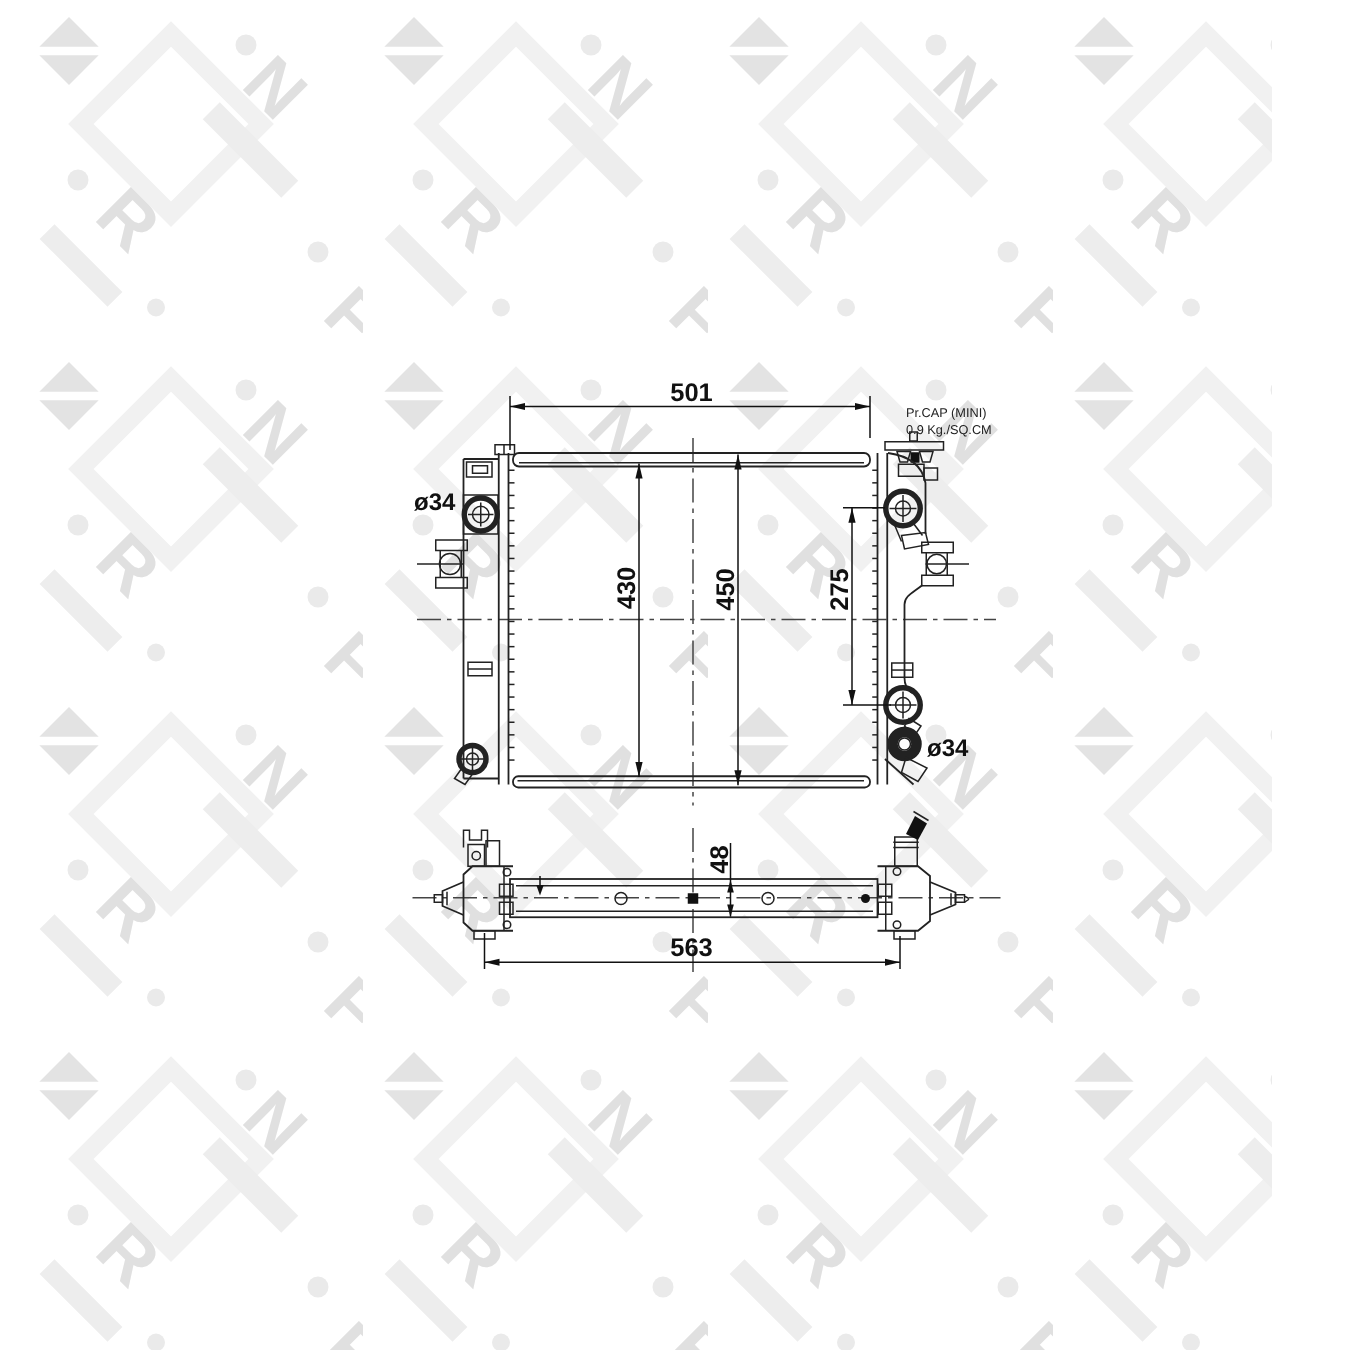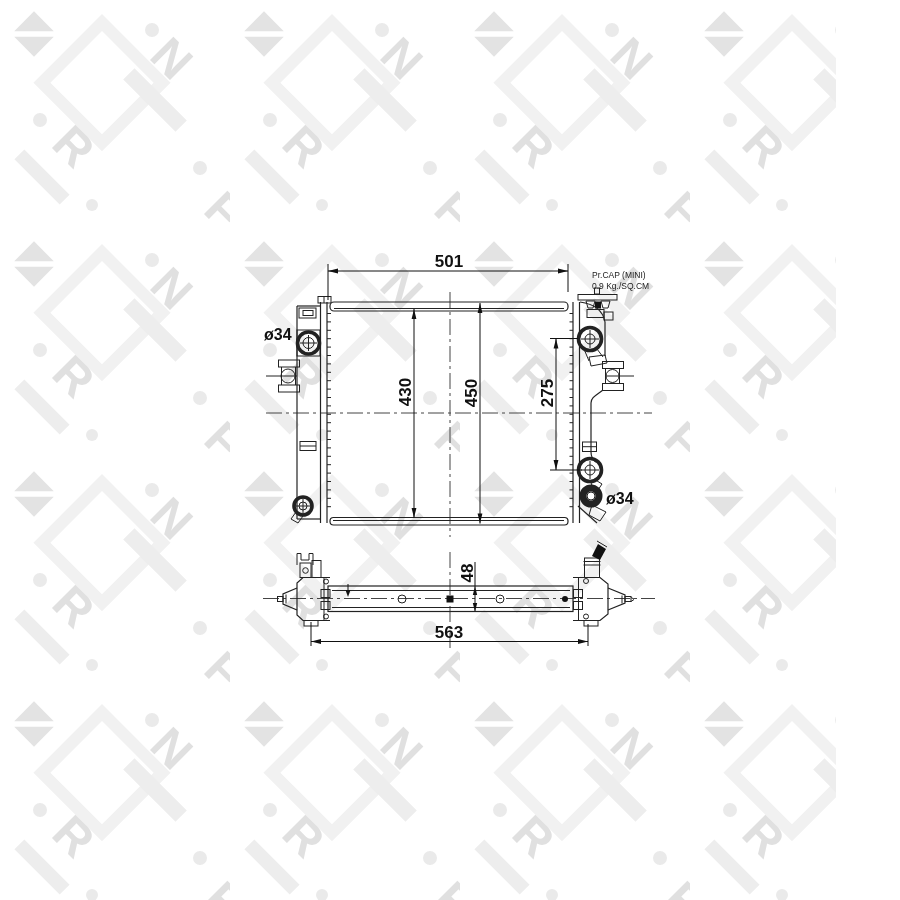--- a/index.html
+++ b/index.html
@@ -1,17 +1,17 @@
 <!DOCTYPE html>
 <html><head>
 <meta charset="utf-8">
 <style>
   html,body{margin:0;padding:0;background:#ffffff;}
   #stage{position:relative;width:836px;height:900px;background:#ffffff;overflow:hidden;
-         font-family:"Liberation Sans", sans-serif;}
+         font-family:"Liberation Sans", sans-serif;margin-left:12px;}
   svg text{font-family:"Liberation Sans", sans-serif;}
   .dimtxt{font-weight:bold;font-size:17px;fill:#111111;}
   .dimtxt-sm{font-weight:bold;font-size:16px;fill:#111111;}
   .note{font-size:8.5px;fill:#222222;}
   .ln{stroke:#222222;stroke-width:1.2;fill:none;}
   .lnthin{stroke:#222222;stroke-width:1;fill:none;}
   .dim{stroke:#111111;stroke-width:1;fill:none;}
   .cl{stroke:#444444;stroke-width:1;fill:none;stroke-dasharray:16 4 3 4;}
   .arr{fill:#111111;stroke:none;}
   .thick{stroke:#222222;stroke-width:3.6;fill:none;}

